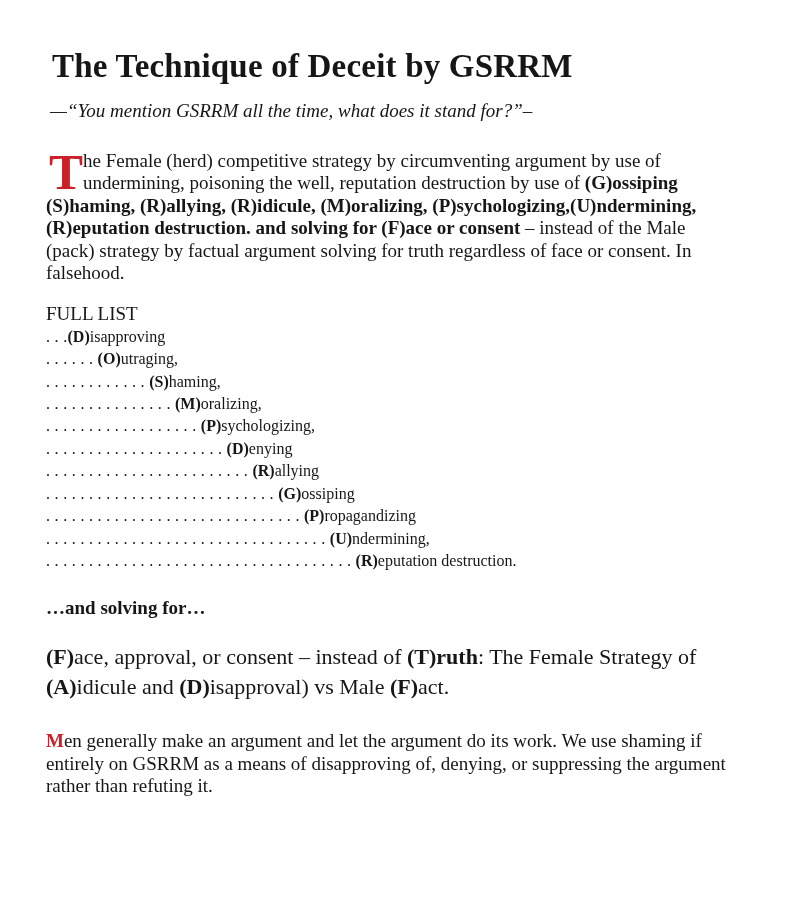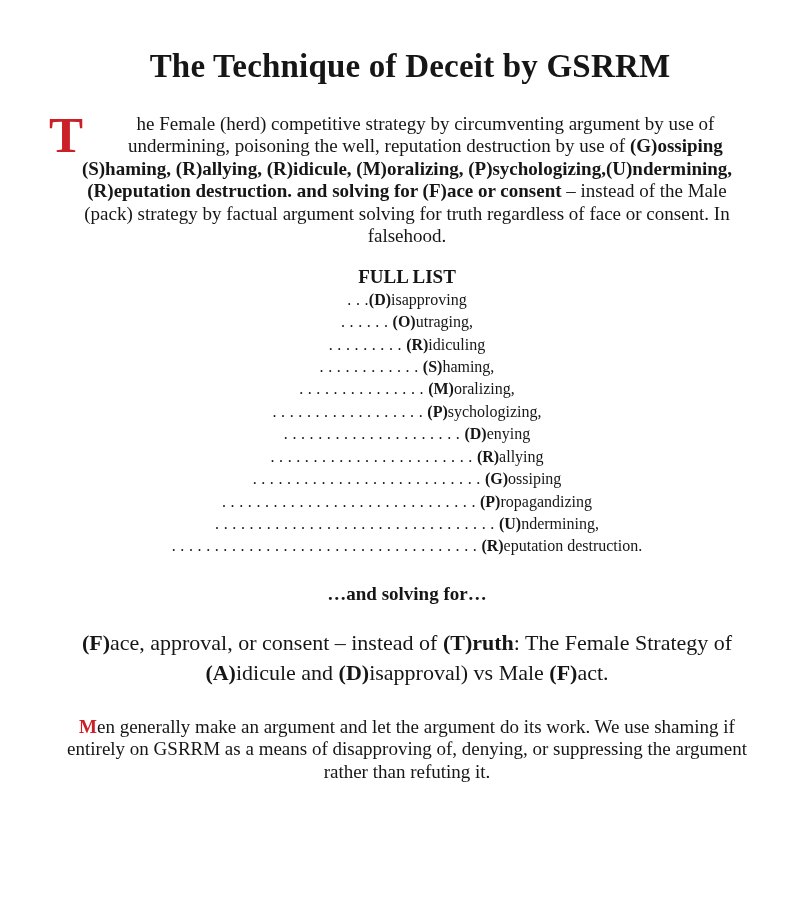--- a/index.html
+++ b/index.html
@@ -3,21 +3,21 @@
 <meta charset="utf-8">
 <style>
   :root { --red:#cb2027; --ink:#161616; }
   * { box-sizing:border-box; }
   html,body { margin:0; padding:0; }
   body {
     width:786px; height:900px; overflow:hidden;
     background:#ffffff; color:var(--ink);
     font-family:"Liberation Serif","DejaVu Serif",serif;
   }
-  .page { padding:47px 18px 0 46px;text-align:center; }
+  .page { padding:47px 18px 0 46px; }
 
   h1.title {
     margin:0 0 0 6px; font-size:33px; line-height:38px; font-weight:700;
     letter-spacing:.2px; white-space:nowrap;
   }
   .quote {
     margin:15px 0 0 4px; font-style:italic; font-size:19px; line-height:22px;
     white-space:nowrap;
   }
 
@@ -26,54 +26,54 @@
   .b    { font-weight:700; }
   .red  { color:var(--red); }
 
   .dropcap-para { margin-top:28px; position:relative; }
   .dropcap {
     position:absolute; left:3px; top:-1px;
     font-size:51px; line-height:46px; font-weight:700; color:var(--red);
   }
   .dropcap-para .ind { padding-left:37px; }
 
-  .list-heading { margin-top:19px; font-size:19px; line-height:22.4px; font-weight:700; }
+  .list-heading { margin-top:19px; font-size:19px; line-height:22.4px; font-weight:400; }
   .full-list { font-size:16px; line-height:22.4px; }
   .dots { letter-spacing:.3px; }
 
   .solving-label { margin-top:25px; font-size:19px; line-height:22px; font-weight:700; }
 
   .strategy { margin-top:23px; font-size:22px; line-height:30px; }
 
   .closing { margin-top:28px; }
 </style>
 </head>
 <body>
 
 <div class="page">
 
   <h1 class="title">The Technique of Deceit by GSRRM</h1>
 
+  <p class="quote">—“You mention GSRRM all the time, what does it stand for?”–</p>
 
   <div class="para dropcap-para">
     <span class="dropcap">T</span>
   <div class="line ind"><span>he Female (herd) competitive strategy by circumventing argument by use of</span></div>
       <div class="line ind"><span>undermining, poisoning the well, reputation destruction by use of </span><span class="b">(G)ossiping</span></div>
       <div class="line"><span class="b">(S)haming, (R)allying, (R)idicule, (M)oralizing, (P)sychologizing,(U)ndermining,</span></div>
       <div class="line"><span class="b">(R)eputation destruction. and solving for (F)ace or consent</span><span> – instead of the Male</span></div>
       <div class="line"><span>(pack) strategy by factual argument solving for truth regardless of face or consent. In</span></div>
       <div class="line"><span>falsehood.</span></div>
     </div>
 
   <div class="list-heading">FULL LIST</div>
 
   <div class="full-list">
       <div class="line"><span class="dots">. . .</span><span class="b">(D)</span><span>isapproving</span></div>
       <div class="line"><span class="dots">. . . . . . </span><span class="b">(O)</span><span>utraging,</span></div>
-      <div class="line"><span class="dots">. . . . . . . . . </span><span class="b">(R)</span><span>idiculing</span></div>
       <div class="line"><span class="dots">. . . . . . . . . . . . </span><span class="b">(S)</span><span>haming,</span></div>
       <div class="line"><span class="dots">. . . . . . . . . . . . . . . </span><span class="b">(M)</span><span>oralizing,</span></div>
       <div class="line"><span class="dots">. . . . . . . . . . . . . . . . . . </span><span class="b">(P)</span><span>sychologizing,</span></div>
       <div class="line"><span class="dots">. . . . . . . . . . . . . . . . . . . . . </span><span class="b">(D)</span><span>enying</span></div>
       <div class="line"><span class="dots">. . . . . . . . . . . . . . . . . . . . . . . . </span><span class="b">(R)</span><span>allying</span></div>
       <div class="line"><span class="dots">. . . . . . . . . . . . . . . . . . . . . . . . . . . </span><span class="b">(G)</span><span>ossiping</span></div>
       <div class="line"><span class="dots">. . . . . . . . . . . . . . . . . . . . . . . . . . . . . . </span><span class="b">(P)</span><span>ropagandizing</span></div>
       <div class="line"><span class="dots">. . . . . . . . . . . . . . . . . . . . . . . . . . . . . . . . . </span><span class="b">(U)</span><span>ndermining,</span></div>
       <div class="line"><span class="dots">. . . . . . . . . . . . . . . . . . . . . . . . . . . . . . . . . . . . </span><span class="b">(R)</span><span>eputation destruction.</span></div>
     </div>

